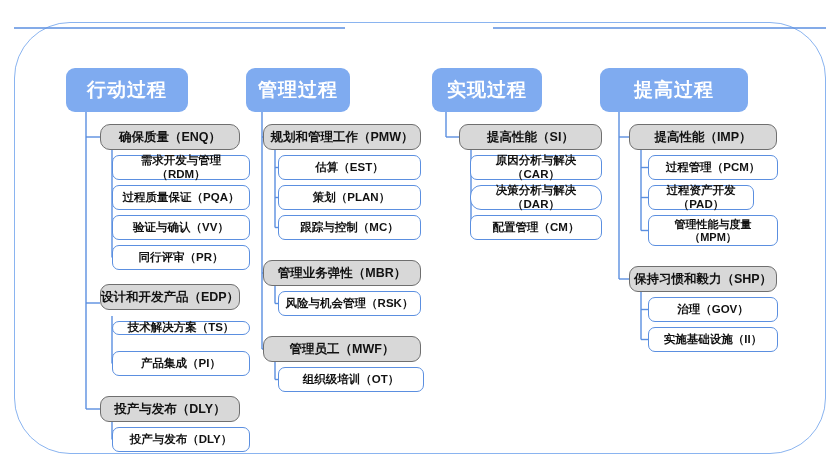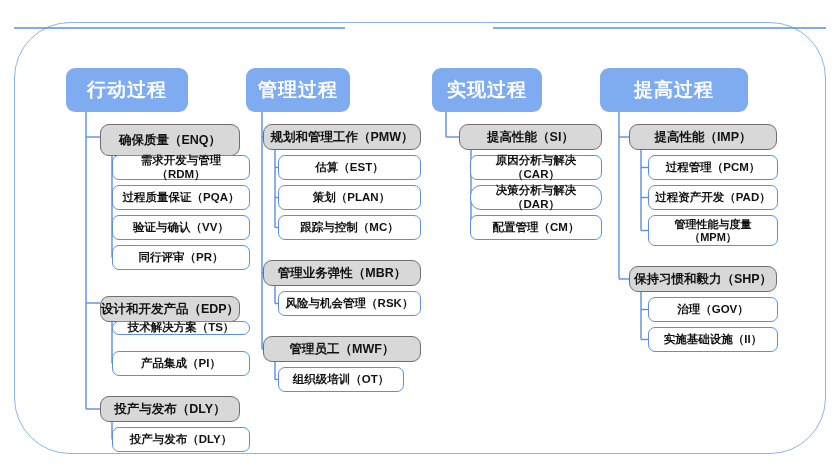--- a/index.html
+++ b/index.html
@@ -122,47 +122,47 @@
       <line x1="619" y1="279" x2="629" y2="279" stroke="#5b8fe0" stroke-width="1.4"></line>
       <line x1="641" y1="309.5" x2="648" y2="309.5" stroke="#5b8fe0" stroke-width="1.4"></line>
       <line x1="641" y1="339.5" x2="648" y2="339.5" stroke="#5b8fe0" stroke-width="1.4"></line>
       <line x1="641" y1="292" x2="641" y2="339.5" stroke="#5b8fe0" stroke-width="1.4"></line>
       <line x1="619" y1="112" x2="619" y2="279" stroke="#5b8fe0" stroke-width="1.4"></line>
     </svg>
 
 
   <div id="nodes">
       <div class="col-head" style="left: 66px; top: 68px; width: 122px; height: 44px;">行动过程</div>
-      <div class="group-box" style="left: 100px; top: 124px; width: 140px; height: 32px;">确保质量（ENQ）</div>
+      <div class="group-box" style="left: 100px; top: 124px; width: 140px; height: 26px; border-radius: 10px;">确保质量（ENQ）</div>
       <div class="leaf-box" style="left: 112px; top: 155px; width: 138px; height: 25px;">需求开发与管理（RDM）</div>
       <div class="leaf-box" style="left: 112px; top: 185px; width: 138px; height: 25px;">过程质量保证（PQA）</div>
       <div class="leaf-box" style="left: 112px; top: 215px; width: 138px; height: 25px;">验证与确认（VV）</div>
       <div class="leaf-box" style="left: 112px; top: 245px; width: 138px; height: 25px;">同行评审（PR）</div>
-      <div class="group-box" style="left: 100px; top: 296px; width: 140px; height: 26px;">设计和开发产品（EDP）</div>
+      <div class="group-box" style="left: 100px; top: 284px; width: 140px; height: 26px;">设计和开发产品（EDP）</div>
       <div class="leaf-box" style="left: 112px; top: 321px; width: 138px; height: 14px;">技术解决方案（TS）</div>
       <div class="leaf-box" style="left: 112px; top: 351px; width: 138px; height: 25px;">产品集成（PI）</div>
       <div class="group-box" style="left: 100px; top: 396px; width: 140px; height: 26px;">投产与发布（DLY）</div>
       <div class="leaf-box" style="left: 112px; top: 427px; width: 138px; height: 25px;">投产与发布（DLY）</div>
       <div class="col-head" style="left: 246px; top: 68px; width: 104px; height: 44px;">管理过程</div>
       <div class="group-box" style="left: 263px; top: 124px; width: 158px; height: 26px;">规划和管理工作（PMW）</div>
       <div class="leaf-box" style="left: 278px; top: 155px; width: 143px; height: 25px;">估算（EST）</div>
       <div class="leaf-box" style="left: 278px; top: 185px; width: 143px; height: 25px; padding-left: 8px;">策划（PLAN）</div>
       <div class="leaf-box" style="left: 278px; top: 215px; width: 143px; height: 25px;">跟踪与控制（MC）</div>
       <div class="group-box" style="left: 263px; top: 260px; width: 158px; height: 26px;">管理业务弹性（MBR）</div>
       <div class="leaf-box" style="left: 278px; top: 291px; width: 143px; height: 25px;">风险与机会管理（RSK）</div>
       <div class="group-box" style="left: 263px; top: 336px; width: 158px; height: 26px;">管理员工（MWF）</div>
-      <div class="leaf-box" style="left: 278px; top: 367px; width: 126px; height: 25px;">组织级培训（OT）</div>
+      <div class="leaf-box" style="left: 278px; top: 367px; width: 146px; height: 25px;">组织级培训（OT）</div>
       <div class="col-head" style="left: 432px; top: 68px; width: 110px; height: 44px;">实现过程</div>
       <div class="group-box" style="left: 459px; top: 124px; width: 143px; height: 26px;">提高性能（SI）</div>
       <div class="leaf-box" style="left: 470px; top: 155px; width: 132px; height: 25px;">原因分析与解决（CAR）</div>
       <div class="leaf-box" style="left: 470px; top: 185px; width: 132px; height: 25px; border-radius: 11px;">决策分析与解决（DAR）</div>
       <div class="leaf-box" style="left: 470px; top: 215px; width: 132px; height: 25px;">配置管理（CM）</div>
       <div class="col-head" style="left: 600px; top: 68px; width: 148px; height: 44px;">提高过程</div>
       <div class="group-box" style="left: 629px; top: 124px; width: 148px; height: 26px;">提高性能（IMP）</div>
       <div class="leaf-box" style="left: 648px; top: 155px; width: 130px; height: 25px;">过程管理（PCM）</div>
-      <div class="leaf-box" style="left: 648px; top: 185px; width: 130px; height: 25px;">过程资产开发（PAD）</div>
+      <div class="leaf-box" style="left: 648px; top: 185px; width: 106px; height: 25px;">过程资产开发（PAD）</div>
       <div class="leaf-box two-line" style="left: 648px; top: 215px; width: 130px; height: 31px;">管理性能与度量（MPM）</div>
       <div class="group-box" style="left: 629px; top: 266px; width: 148px; height: 26px;">保持习惯和毅力（SHP）</div>
       <div class="leaf-box" style="left: 648px; top: 297px; width: 130px; height: 25px;">治理（GOV）</div>
       <div class="leaf-box" style="left: 648px; top: 327px; width: 130px; height: 25px;">实施基础设施（II）</div>
     </div>
 
 </div>
 
 </body></html>

